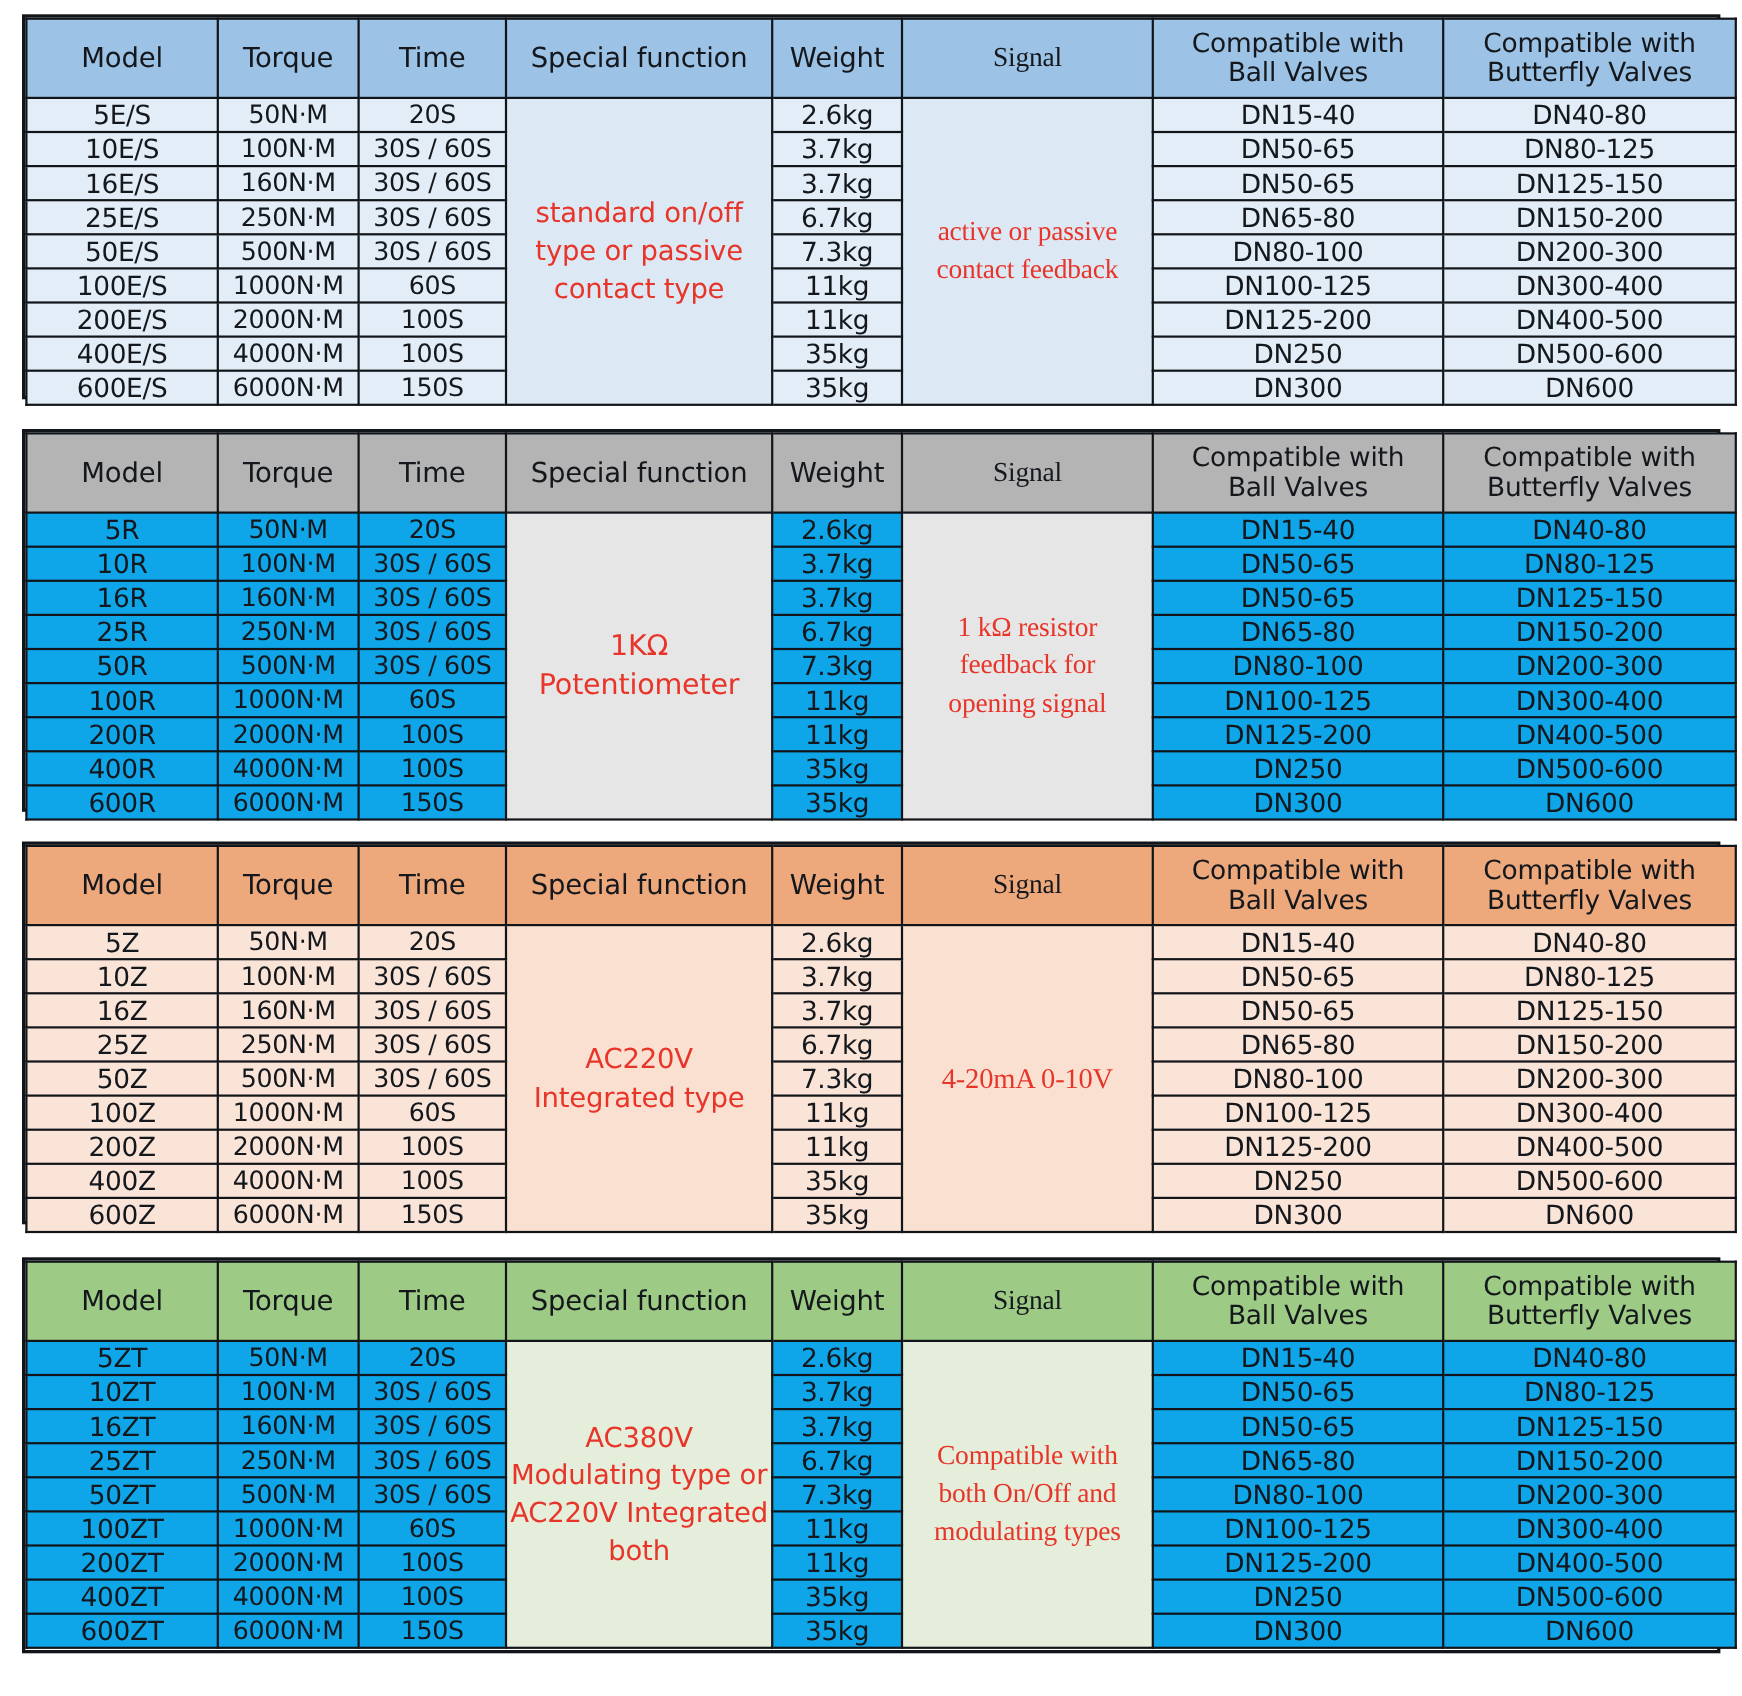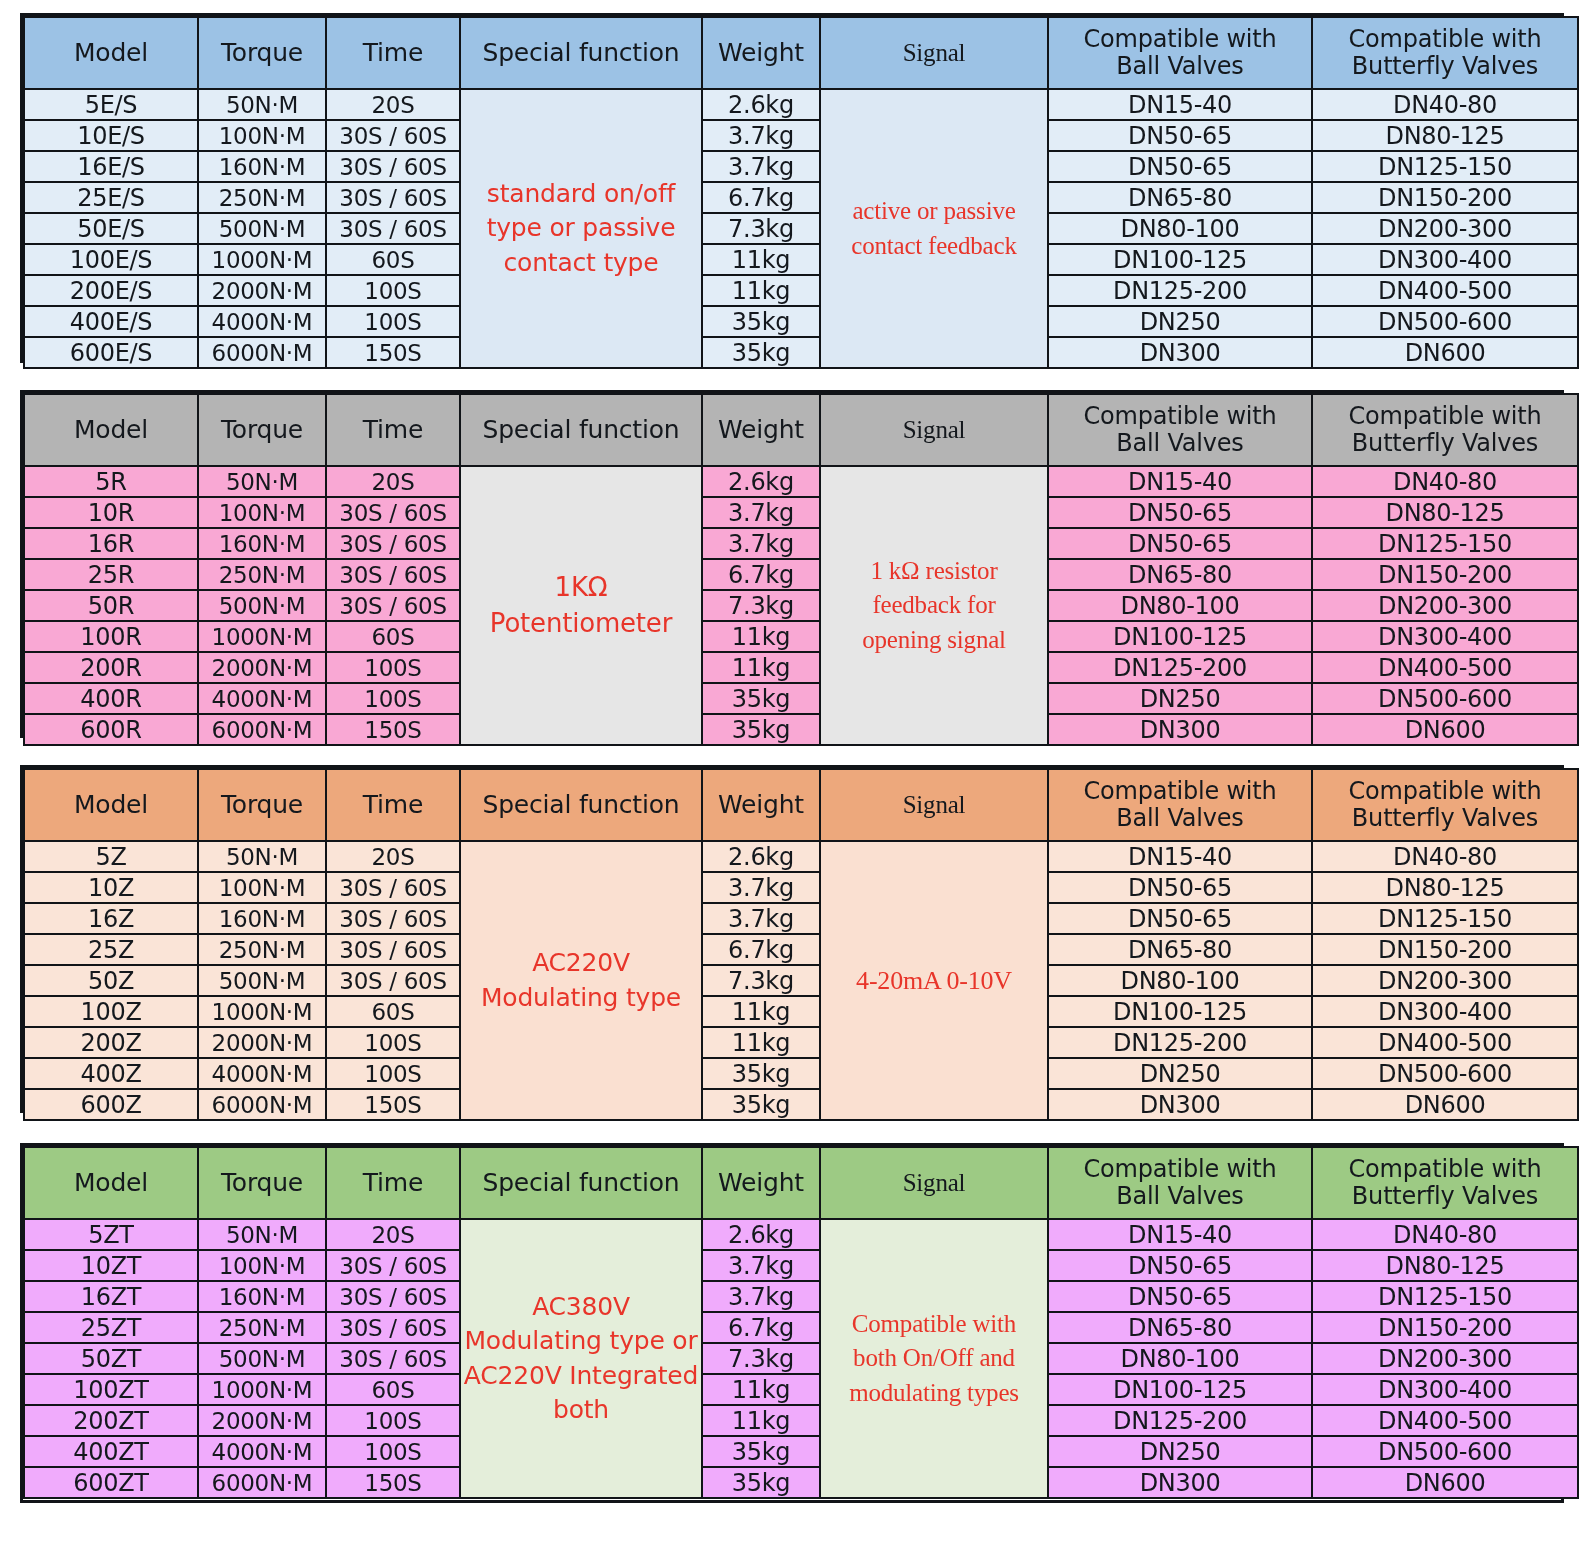--- a/index.html
+++ b/index.html
@@ -87,29 +87,29 @@
   .t-gray  { top: 390px;  height: 348px; }
   .t-orng  { top: 765px;  height: 348px; }
   .t-green { top: 1143px; height: 360px; }
 
   .t-blue  .hdr  { background: #9cc2e5; }
   .t-blue  .cell,
   .t-blue  .note { background: #dce8f4; }
   .t-blue  .cell { background: #e2edf7; margin-top: 24px; }
 
   .t-gray  .hdr  { background: #b4b4b4; }
-  .t-gray  .cell { background: #f9a8d4; }
+  .t-gray  .cell { background: #0ea5e9; }
   .t-gray  .note { background: #e6e6e6; }
 
   .t-orng  .hdr  { background: #eda87c; }
   .t-orng  .cell { background: #fae4d7; }
   .t-orng  .note { background: #fae0d1; }
 
   .t-green .hdr  { background: #9dca84; }
-  .t-green .cell { background: #f0abfc; }
+  .t-green .cell { background: #0ea5e9; }
   .t-green .note { background: #e4eeda; }
 </style>
 </head>
 <body>
 
 <div id="page">
 
 <div class="spec-table t-blue">
       <table class="tbl">
         <thead>
@@ -339,21 +339,21 @@
             </th>
           </tr>
         </thead>
         <tbody>
           <tr>
             <td class="cell c-model">5Z</td>
             <td class="cell c-torque small">50N·M</td>
             <td class="cell c-time small">20S</td>
             <td class="note c-special" rowspan="9">
               <div>AC220V</div>
-              <div>Modulating type</div>
+              <div>Integrated type</div>
             </td>
             <td class="cell c-weight">2.6kg</td>
             <td class="note sig c-signal one-line" rowspan="9">
               <div>4-20mA   0-10V</div>
             </td>
             <td class="cell c-ball">DN15-40</td>
             <td class="cell c-butter">DN40-80</td>
           </tr>
           <tr>
             <td class="cell c-model">10Z</td>

